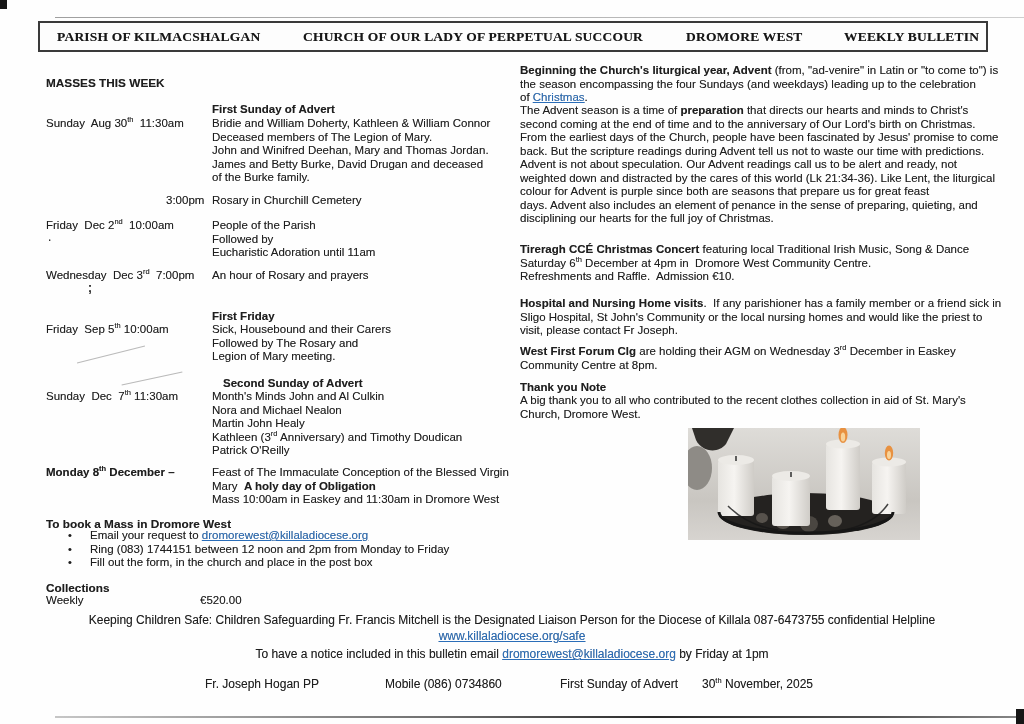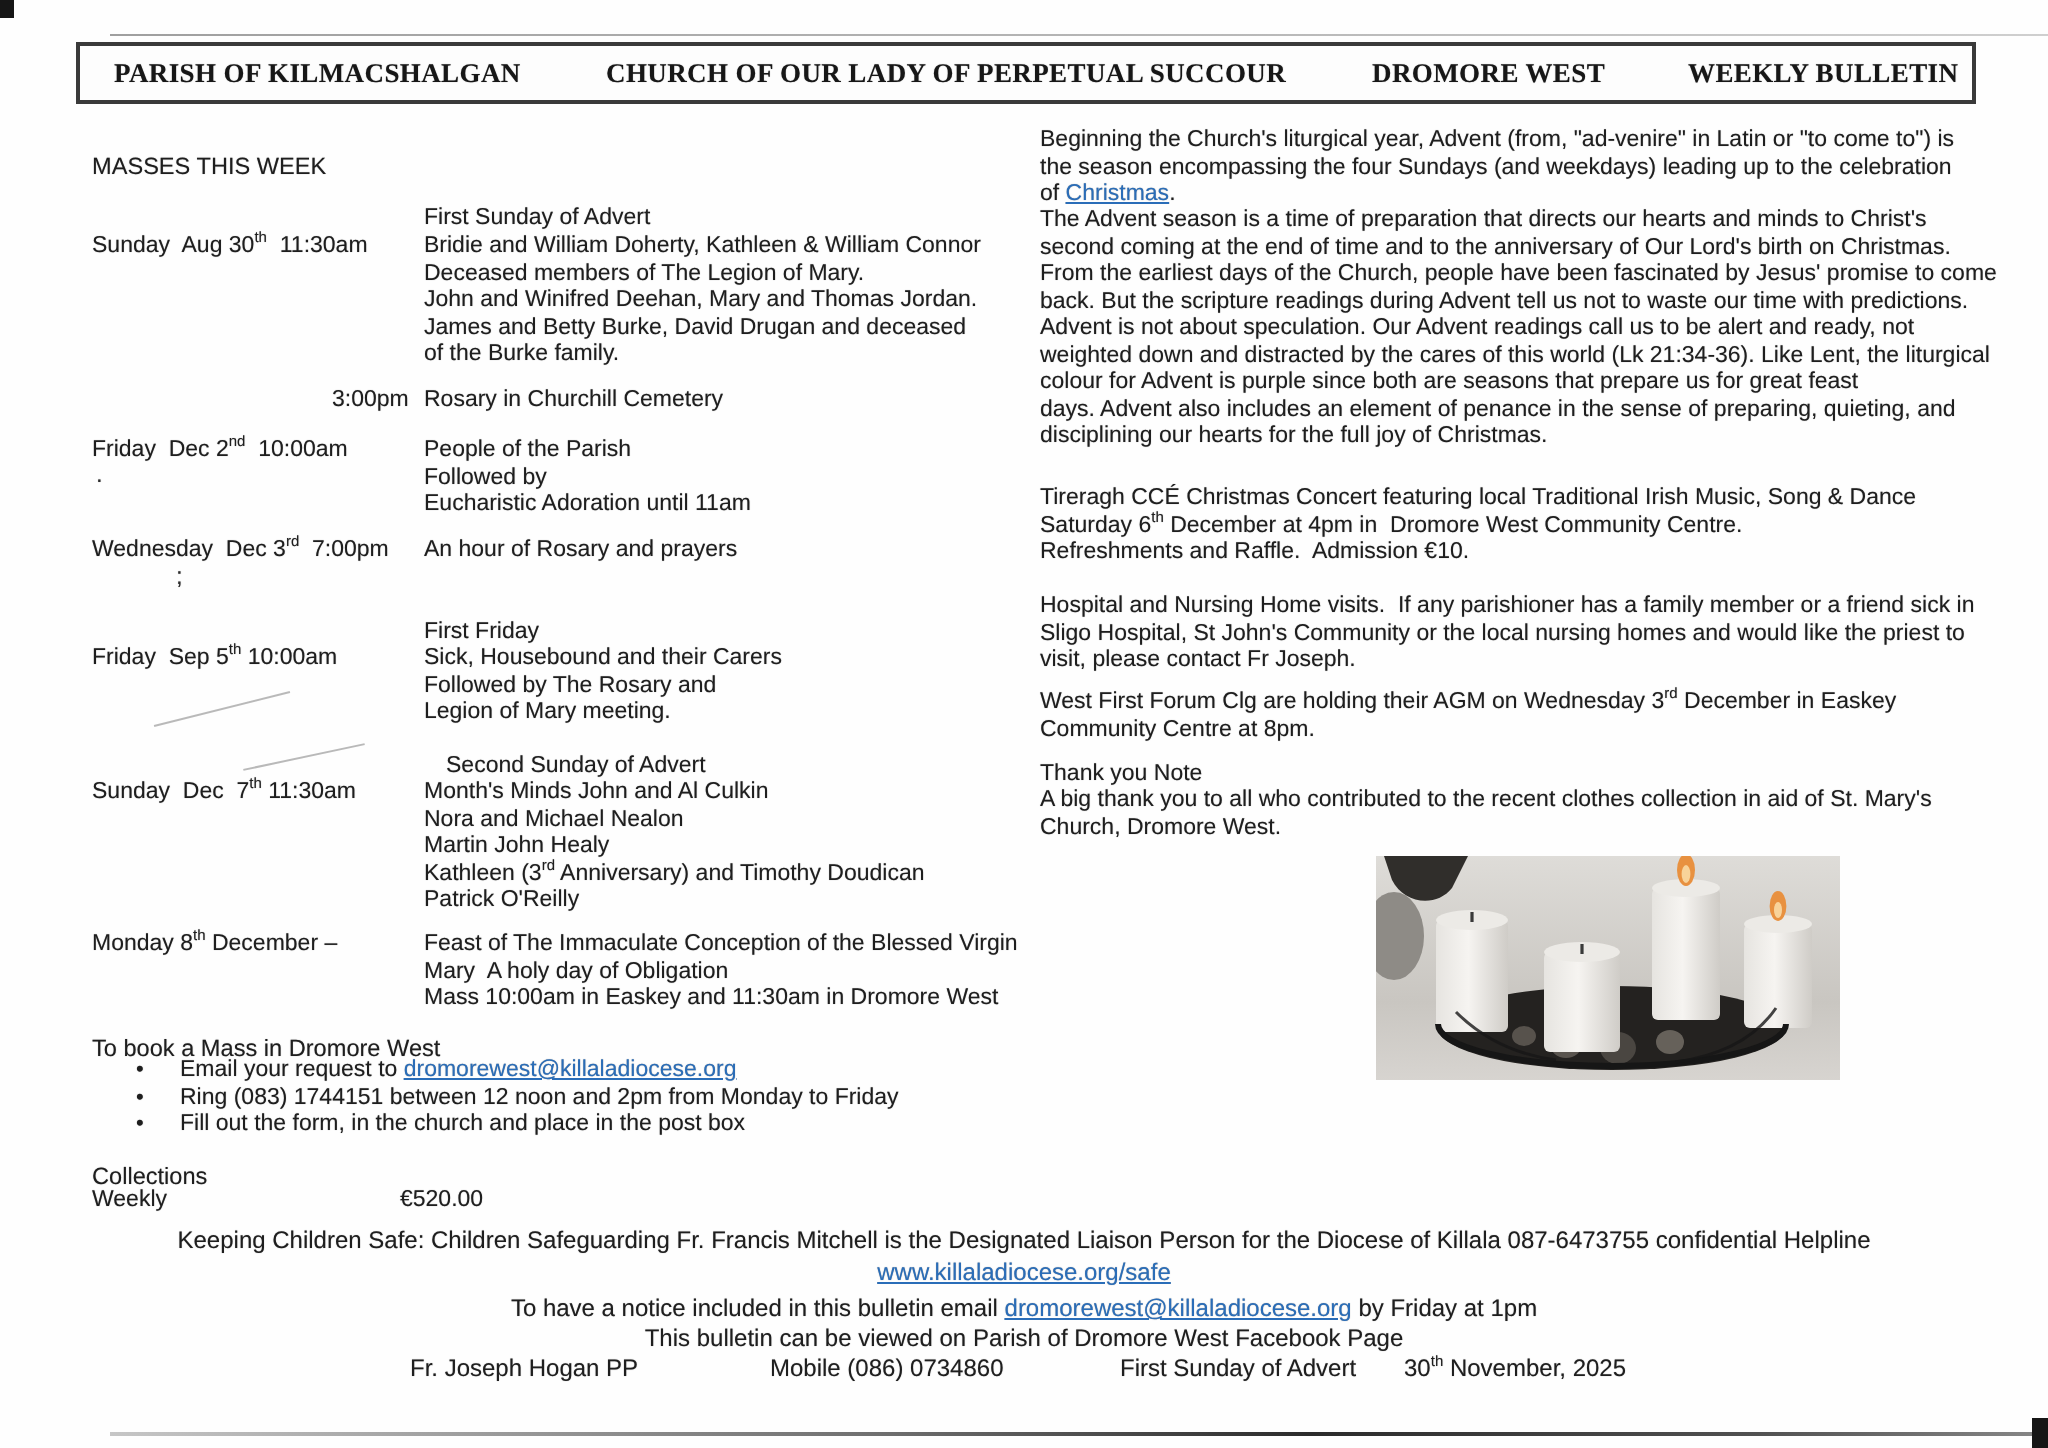--- a/index.html
+++ b/index.html
@@ -3,21 +3,21 @@
 <meta charset="utf-8">
 <style>
   html,body{margin:0;padding:0}
   body{
     width:1024px;height:724px;background:#fefefe;position:relative;overflow:hidden;
     font-family:"Liberation Sans",sans-serif;color:#1e1e1e;
     text-shadow:0 0 .5px rgba(40,40,40,.45);
   }
   .abs{position:absolute}
   .rich{white-space:pre-wrap;font-size:11.5px;line-height:13.5px}
-  .b{font-weight:400}
+  .b{font-weight:700}
   .sup{vertical-align:super;font-size:7.5px;line-height:0}
   .lnk{color:#2a6db8;text-decoration:underline;cursor:pointer}
   
   .header-box{
     left:38px;top:21px;width:946px;height:27px;
     border:2px solid #3a3a3a;background:#fdfdfd;
     font-family:"Liberation Serif",serif;font-weight:700;font-size:13.5px;
     letter-spacing:.2px;color:#171717;
   }
   .header-box span{position:absolute;top:6px;white-space:nowrap}
@@ -27,21 +27,21 @@
   .mark-tl{left:0;top:0;width:7px;height:9px;background:#161616}
   .mark-br{left:1016px;top:709px;width:8px;height:15px;background:#161616}
   .scratch{height:1px;background:#a8a8a8;opacity:.8}
   .stray{font-size:12px;color:#2c2c2c}
   
   .left-col{left:46px;top:70px;width:470px;height:545px}
   .right-col{left:520px;top:60px;width:500px;height:500px}
   .footer{left:0;top:608px;width:1024px;height:100px;font-size:12px}
   .fline{position:absolute;width:100%;text-align:center;white-space:pre-wrap}
   .fitem{position:absolute;white-space:nowrap}
-  .heading{font-weight:400;font-size:11.8px}
+  .heading{font-weight:700;font-size:11.8px}
   .blt{position:absolute;font-size:11px}
   .wreath{left:168px;top:368px;width:232px;height:112px}
 </style>
 </head>
 <body>
 
 <div class="abs scanline-top"></div>
 <div class="abs scanline-bottom"></div>
 <div class="abs mark-tl"></div>
 <div class="abs mark-br"></div>
@@ -177,18 +177,17 @@
       <path d="M31,84 A87,21 0 0 0 205,84" stroke="#161616" stroke-width="3" fill="none"></path>
       <path d="M40,78 Q60,98 90,102 M200,76 Q185,98 150,103" stroke="#161616" stroke-width="1.5" fill="none" opacity="0.8"></path>
     </svg>
   </div>
 </div>
 
 <div class="abs footer">
   <div class="fline" style="top:5px">Keeping Children Safe: Children Safeguarding Fr. Francis Mitchell is the Designated Liaison Person for the Diocese of Killala 087-6473755 confidential Helpline</div>
   <div class="fline" style="top:21px"><a class="lnk">www.killaladiocese.org/safe</a></div>
   <div class="fline rich" style="top:39px;font-size:12px;line-height:14px"><span>To have a notice included in this bulletin email </span><a class="lnk">dromorewest@killaladiocese.org</a><span> by Friday at 1pm</span></div>
-  <div class="fline" style="top:54px">This bulletin can be viewed on Parish of Dromore West Facebook Page</div>
   <div class="fitem" style="left:205px;top:69px">Fr. Joseph Hogan PP</div>
   <div class="fitem" style="left:385px;top:69px">Mobile (086) 0734860</div>
   <div class="fitem" style="left:560px;top:69px">First Sunday of Advert</div>
   <div class="fitem rich" style="left:702px;top:69px;font-size:12px;line-height:14px"><span>30</span><span class="sup">th</span><span>  November, 2025</span></div>
 </div>
 
 </body></html>

